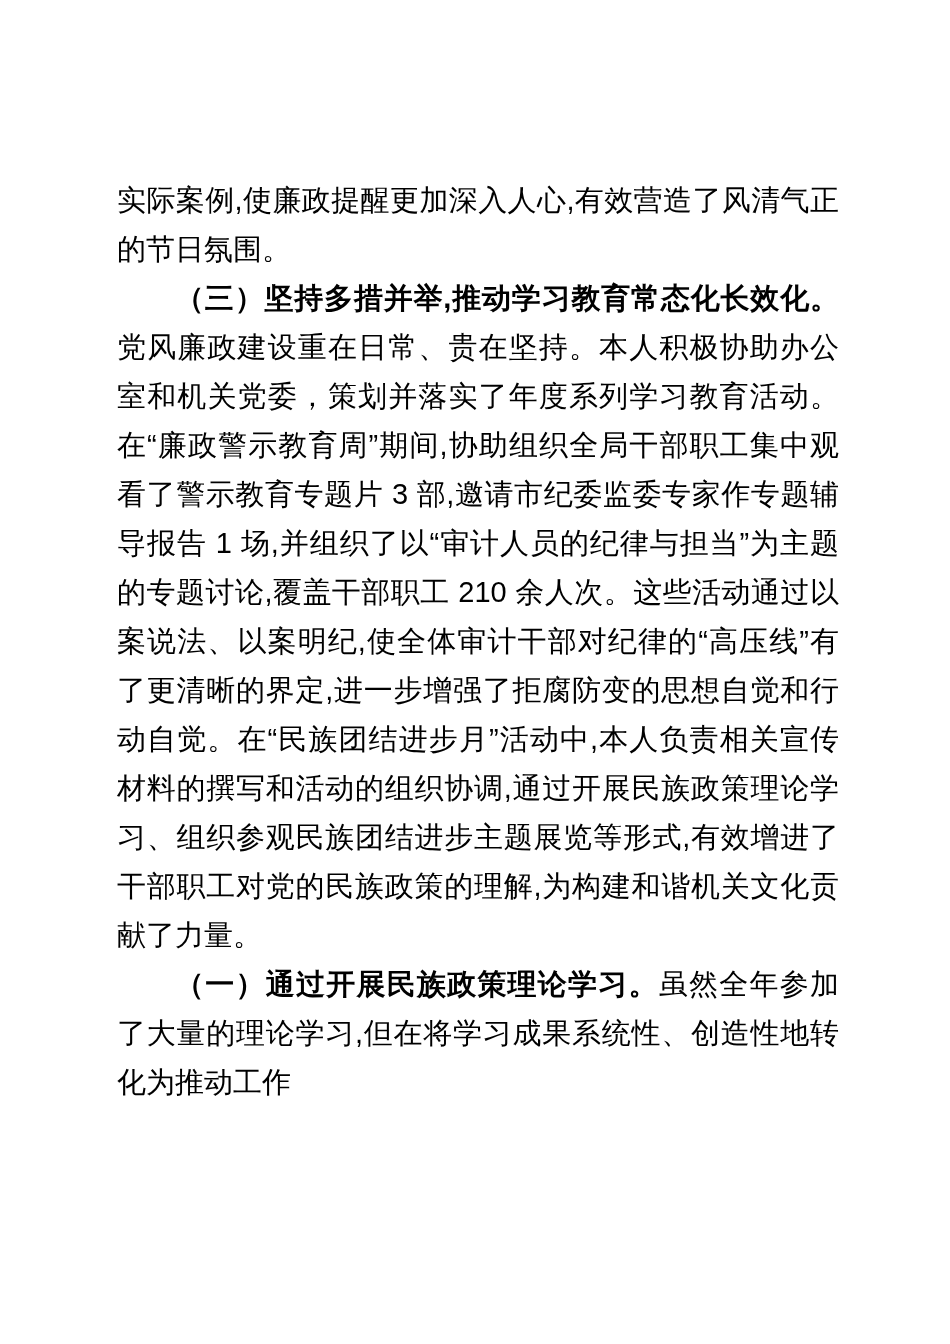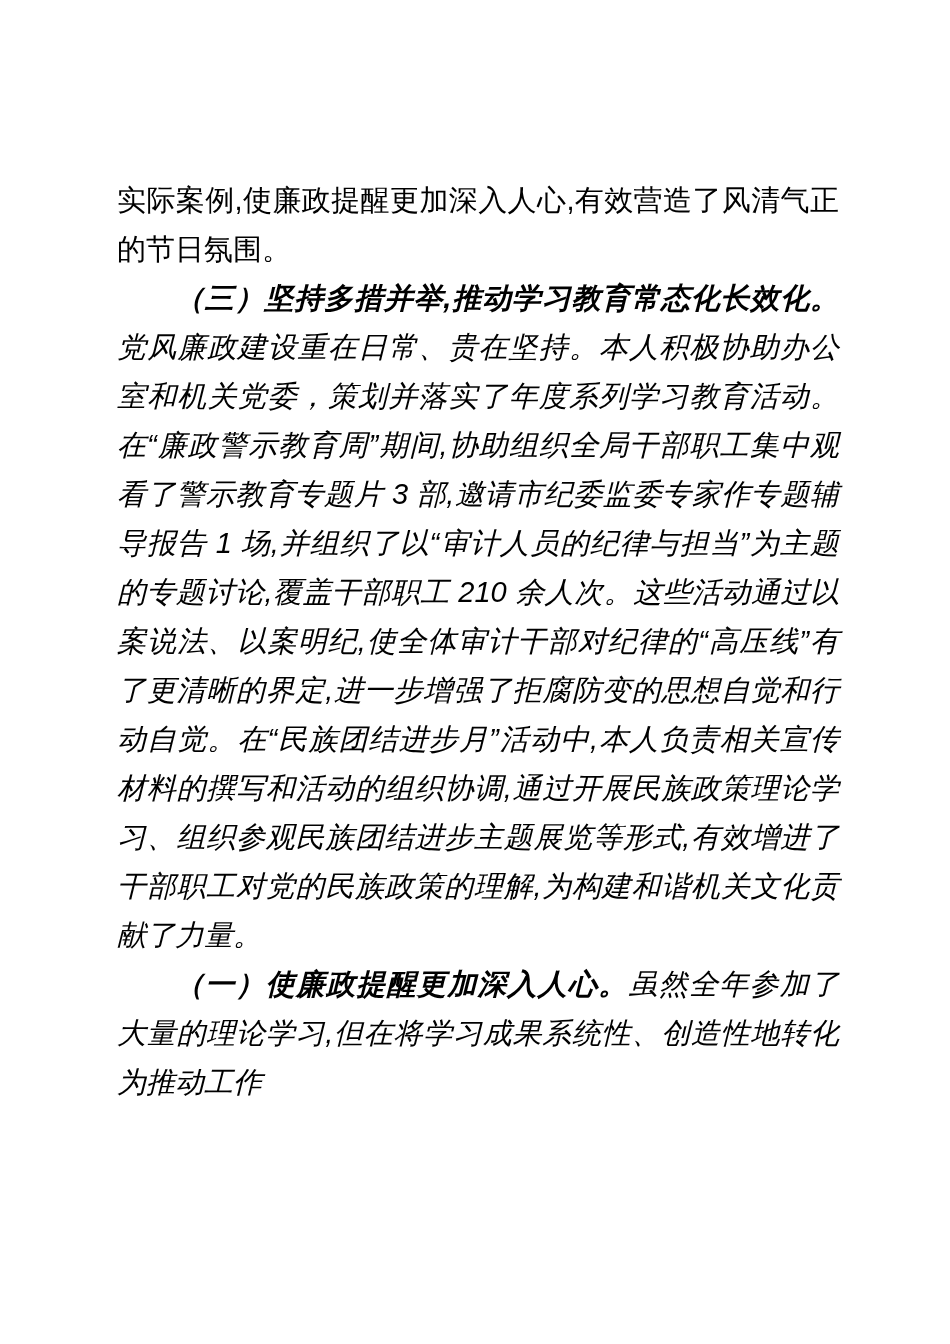--- a/index.html
+++ b/index.html
@@ -40,21 +40,20 @@
     text-align: justify;
     text-justify: inter-character;
     text-align-last: left;
     letter-spacing: 0;
     word-break: break-all;
     color: #000000;
   }
 
   .para.indent {
     text-indent: 58px;
-    font-style: italic;
   }
 
   .lead {
     font-weight: bold;
   }
 </style>
 </head>
 <body>
 
 <div class="page">
@@ -64,17 +63,17 @@
       <span>实际案例,使廉政提醒更加深入人心,有效营造了风清气正的节日氛围。</span>
     </p>
 
     <p class="para indent">
       <span class="lead">（三）坚持多措并举,推动学习教育常态化长效化。</span><span>党风廉政建设重在日常、贵在坚持。本人积极协助办公室和机关党委，策划并落实了年度系列学习教育活动。在“廉政警示教育周”期间,协助组织全局干部职工集中观看了警示教育专题片 3 部,邀请市纪委监委专家作专题辅导报告 1 场,并组织了以“审计人员的纪律与担当”为主题的专题讨论,覆盖干部职工 210 余人次。这些活动通过以案说法、以案明纪,使全体审计干部对纪律的“高压线”有了更清晰的界定,进一步增强了拒腐防变的思想自觉和行动自觉。在“民族团结进步月”活动中,本人负责相关宣传材料的撰写和活动的组织协调,通过开展民族政策理论学习、组织参观民族团结进步主题展览等形式,有效增进了干部职工对党的民族政策的理解,为构建和谐机关文化贡献了力量。</span>
     </p>
 
 
 
     <p class="para indent">
-      <span class="lead">（一）使廉政提醒更加深入人心。</span><span>虽然全年参加了大量的理论学习,但在将学习成果系统性、创造性地转化为推动工作</span>
+      <span class="lead">（一）通过开展民族政策理论学习。</span><span>虽然全年参加了大量的理论学习,但在将学习成果系统性、创造性地转化为推动工作</span>
     </p>
 
   </div>
 </div>
 
 </body></html>

